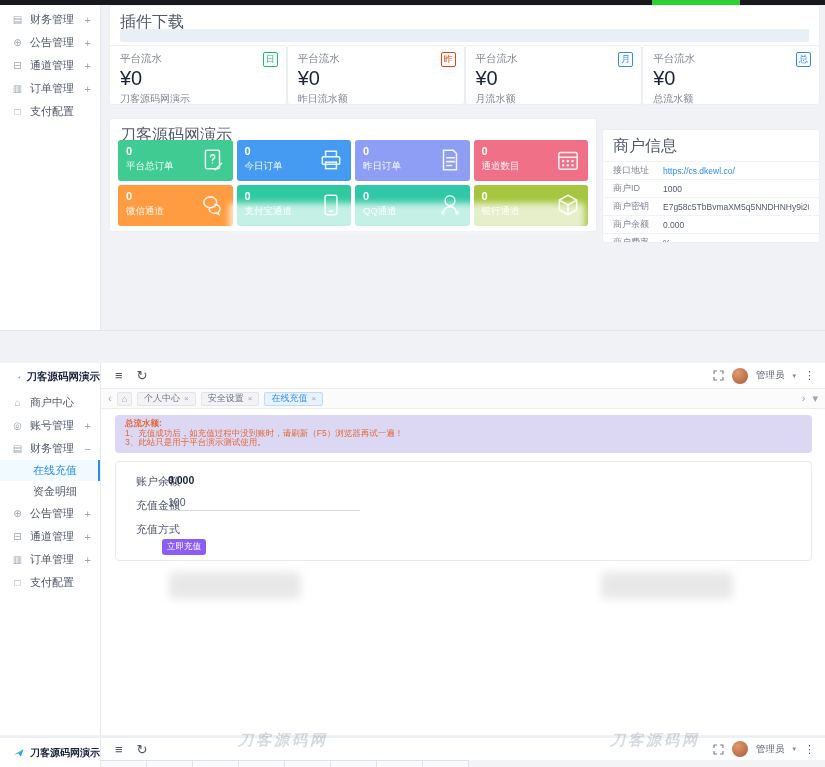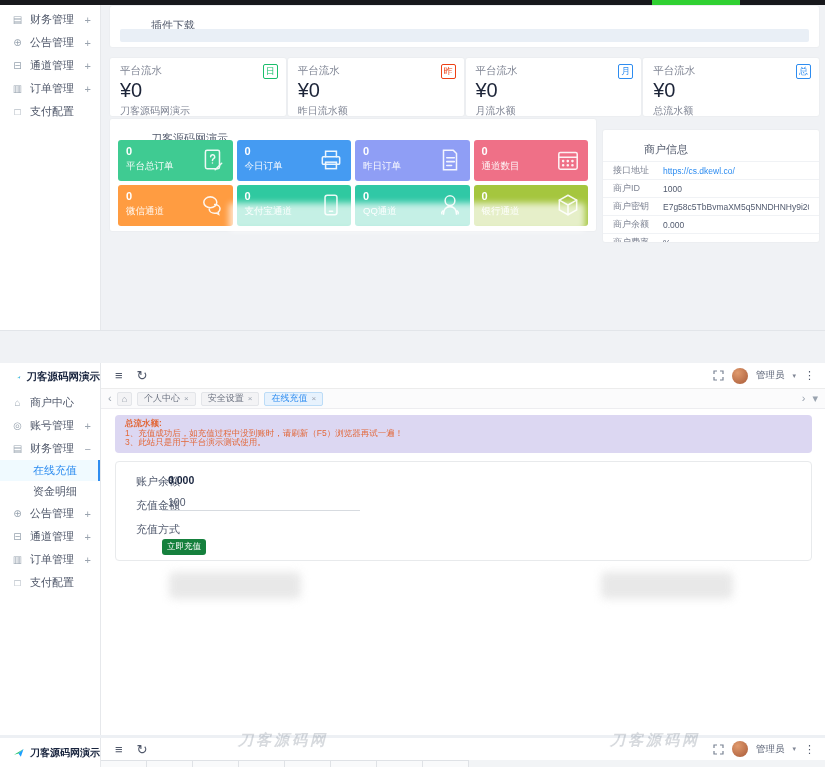--- a/index.html
+++ b/index.html
@@ -21,24 +21,24 @@
   .menu-row .plus { color:#9aa3af; font-size:11px; }
   .sub-row { display:flex; align-items:center; height:21px; padding-left:33px; font-size:11px; color:#51596b; cursor:pointer; }
   .sub-row.active { color:#2d8cf0; background:#f0faff; border-right:2px solid #2d8cf0; }
   .logo-row { display:flex; align-items:center; height:28px; padding-left:17px; gap:6px; }
   .logo-row .logo-text { font-size:10.5px; font-weight:bold; color:#17233d; white-space:nowrap; }
 
   
   .main1 { position:absolute; left:101px; top:5px; width:724px; height:325px; background:#f0f2f5; }
   .panel { background:#fff; border-radius:3px; border:1px solid #eceef1; }
   .plugin-panel { position:absolute; left:8px; top:0; width:711px; height:43px; }
-  .panel-title { font-size:11px; color:#51596b; padding:12px 10px 0 10px;margin-left:31px; }
+  .panel-title { font-size:16px; color:#51596b; padding:6px 10px 0 10px; }
   .plugin-bar { position:absolute; left:10px; top:23px; right:10px; height:13px; background:#e9eff6; border-radius:2px; }
 
-  .cards { position:absolute; left:8px; top:52px; width:711px; height:60px; display:flex; }
+  .cards { position:absolute; left:8px; top:40px; width:711px; height:60px; display:flex; }
   .stat-card { flex:1; background:#fff; border:1px solid #eceef1; border-radius:3px; position:relative; padding:6px 10px; }
   .stat-card .t { font-size:10.5px; color:#808695; }
   .stat-card .badge { position:absolute; right:8px; top:6px; width:15px; height:15px; border:1px solid; border-radius:2px; font-size:9px; line-height:13px; text-align:center; background:#fff; }
   .stat-card .v { font-size:20px; color:#1c2438; margin-top:1px; }
   .stat-card .s { font-size:10px; color:#808695; margin-top:2px; }
 
   .stats-panel { position:absolute; left:8px; top:113px; width:488px; height:114px; overflow:hidden; }
   .tile-grid { position:absolute; left:8px; top:21px; right:8px; display:grid; grid-template-columns:repeat(4,1fr); gap:4px; }
   .tile { height:41px; border-radius:3px; color:#fff; position:relative; padding:5px 8px; overflow:hidden; }
   .tile .tv { font-size:11px; font-weight:bold; line-height:12px; }
@@ -74,21 +74,21 @@
   .tab-right { margin-left:auto; display:flex; align-items:center; gap:7px; }
 
   .content2 { position:absolute; left:101px; top:409px; width:724px; height:326px; background:#fff; }
   .alert { position:absolute; left:14px; top:6px; width:697px; height:38px; background:#dcd7f2; border-radius:4px; padding:4px 10px; color:#e2683a; font-size:8.5px; line-height:9.5px; }
   .alert .a-title { font-weight:bold; }
 
   .form-panel { position:absolute; left:14px; top:52px; width:697px; height:100px; border:1px solid #e8eaec; border-radius:4px; background:#fff; }
   .f-label { position:absolute; font-size:11px; color:#515a6e; }
   .f-value { position:absolute; font-size:10.5px; color:#17233d; font-weight:bold; }
   .f-input { position:absolute; left:46px; top:31px; width:198px; height:18px; border:none; border-bottom:1px solid #d7dbe0; font-size:10.5px; color:#515a6e; padding:0 0 0 6px; background:transparent; outline:none; font-family:inherit; }
-  .f-btn { position:absolute; left:46px; top:77px; width:44px; height:16px; background:#15803d; border:none; border-radius:3px; color:#fff; font-size:8.5px; cursor:pointer; font-family:Liberation Mono, monospace; }
+  .f-btn { position:absolute; left:46px; top:77px; width:44px; height:16px; background:#8b5cf6; border:none; border-radius:3px; color:#fff; font-size:8.5px; cursor:pointer; font-family:Liberation Mono, monospace; }
 
   .blur-gray { position:absolute; width:132px; height:27px; background:#e6e6e6; border-radius:5px; filter:blur(4px); opacity:.9; }
 
   
   .gap-band { position:absolute; left:0; top:735px; width:825px; height:3px; background:#edf0f4; }
   .sb3 { left:0; top:738px; width:101px; height:29px; border-right:1px solid #e6e8eb; }
   .hd3 { position:absolute; left:101px; top:738px; width:724px; height:22px; background:#fff; display:flex; align-items:center; padding:0 10px 0 14px; }
   .bottom-strip { position:absolute; left:101px; top:760px; width:724px; height:7px; background:#f2f4f6; display:flex; }
   .bs-cell { width:46px; height:7px; background:#f9fafb; border-right:1px solid #dfe2e6; border-top:1px solid #dfe2e6; }
 

